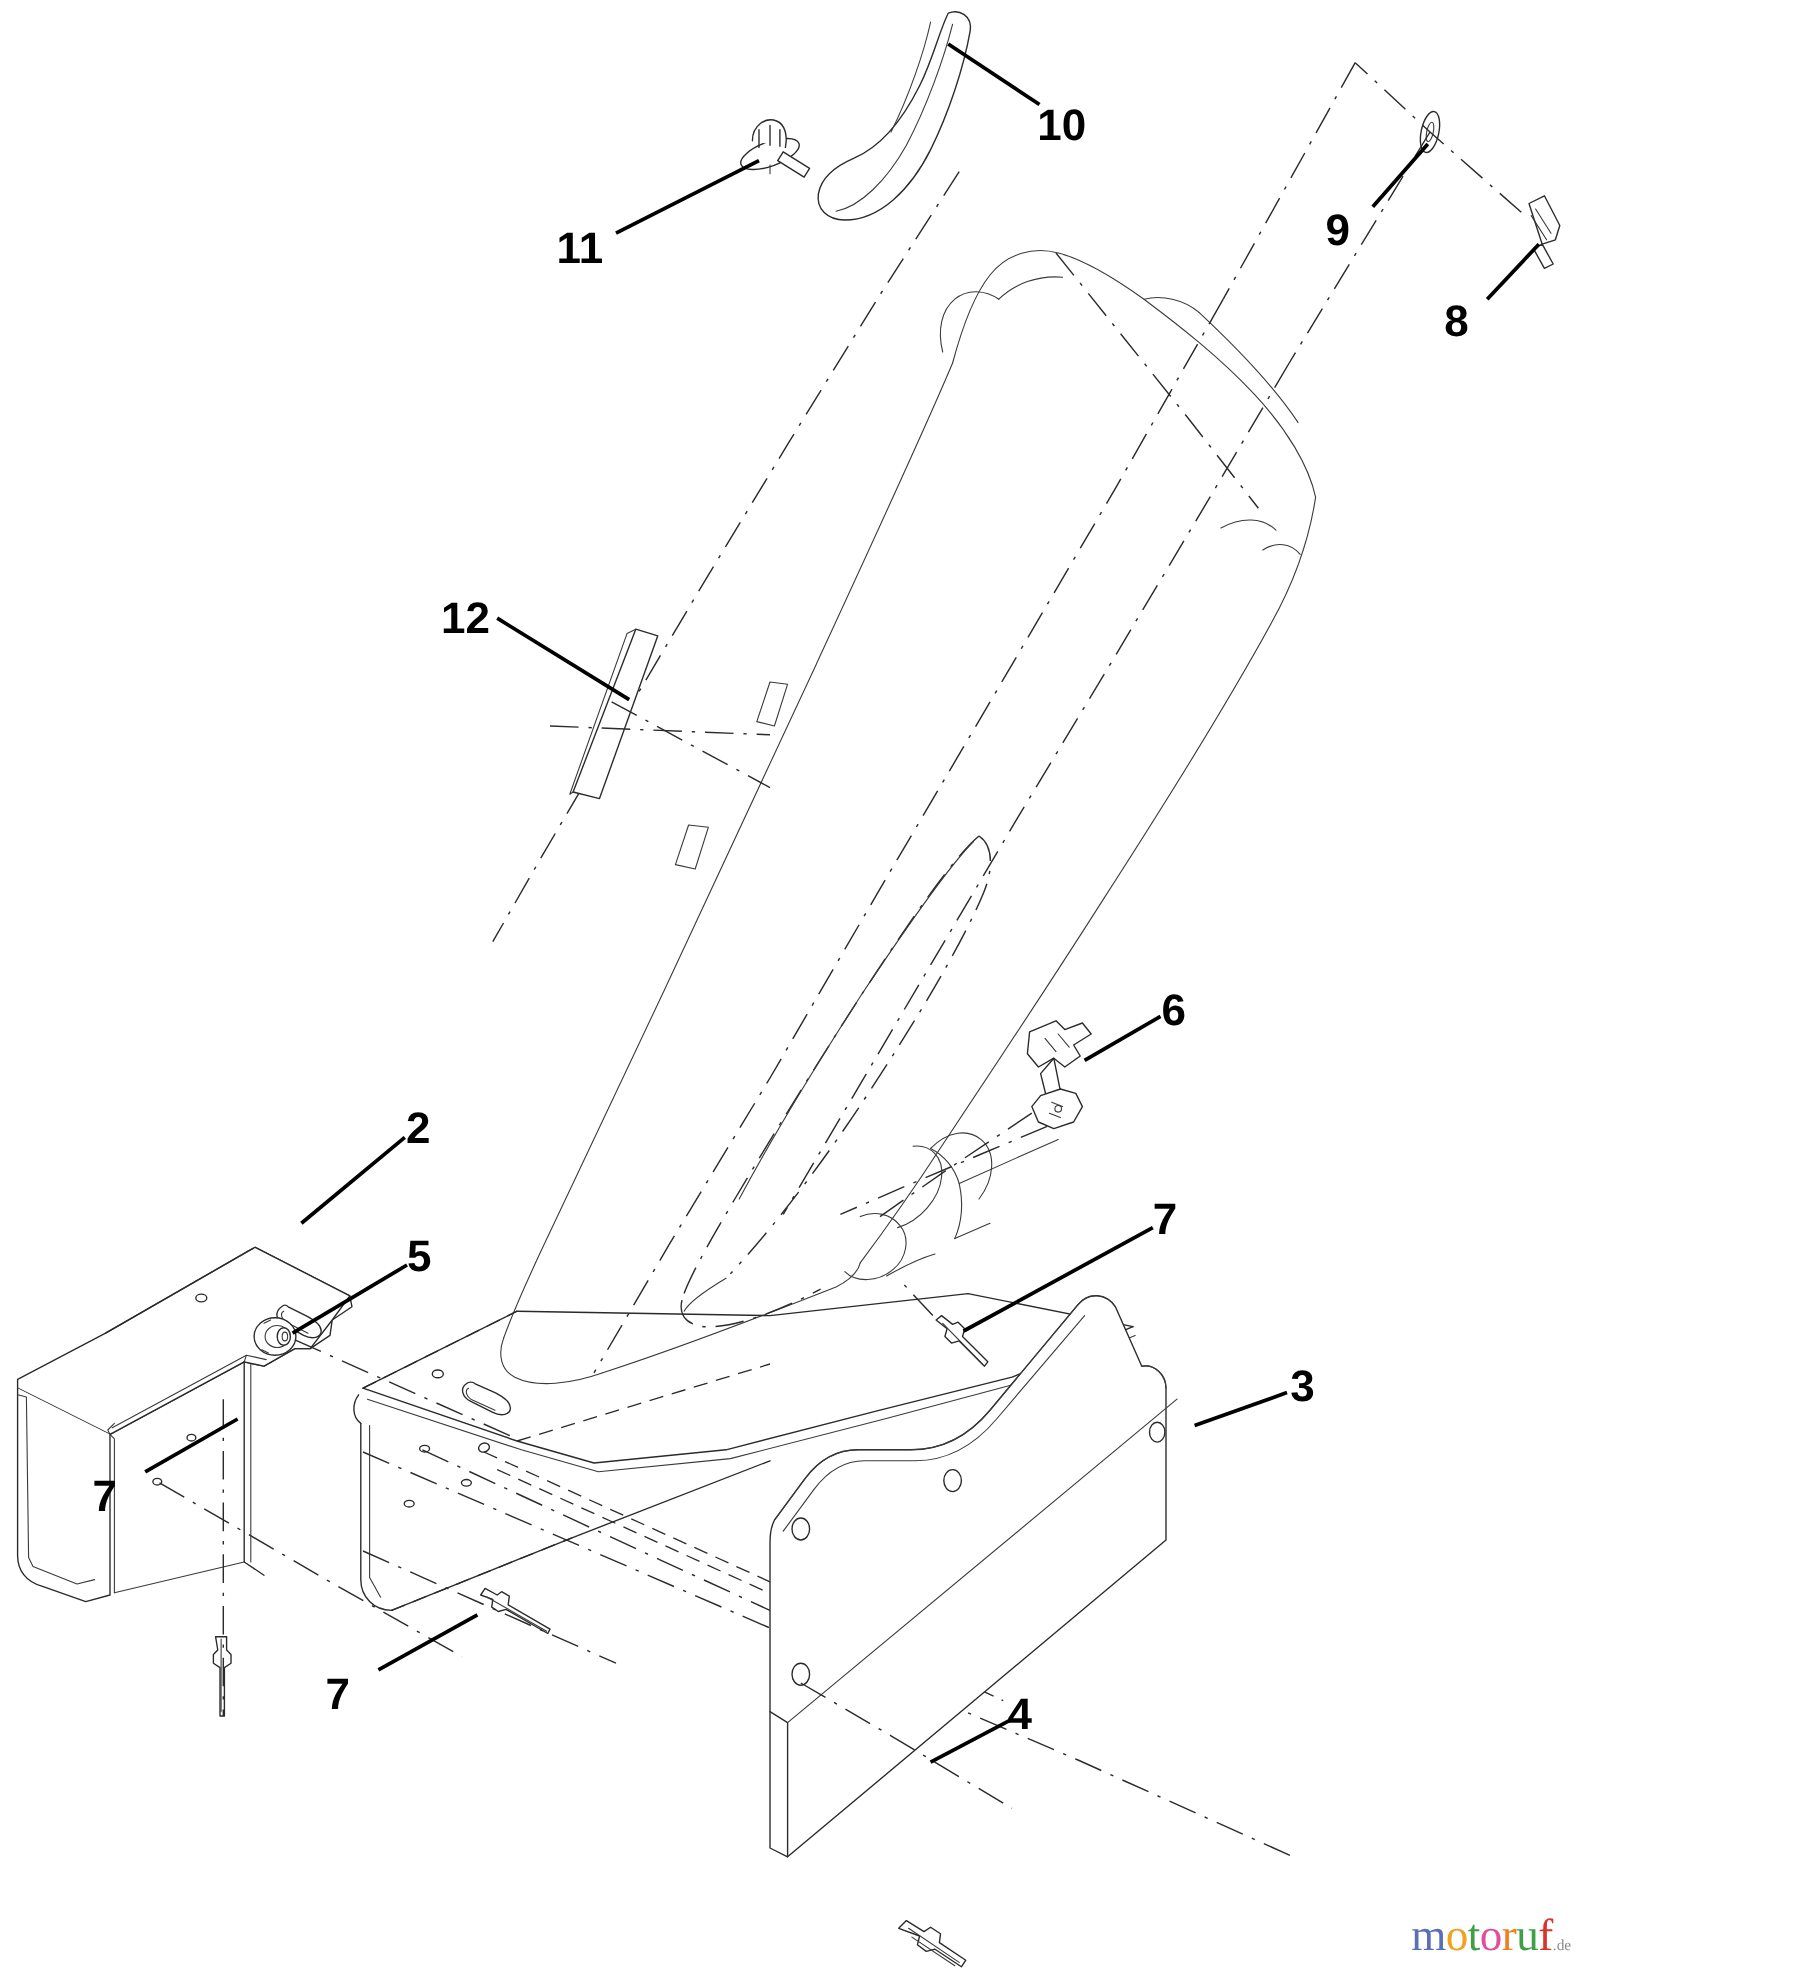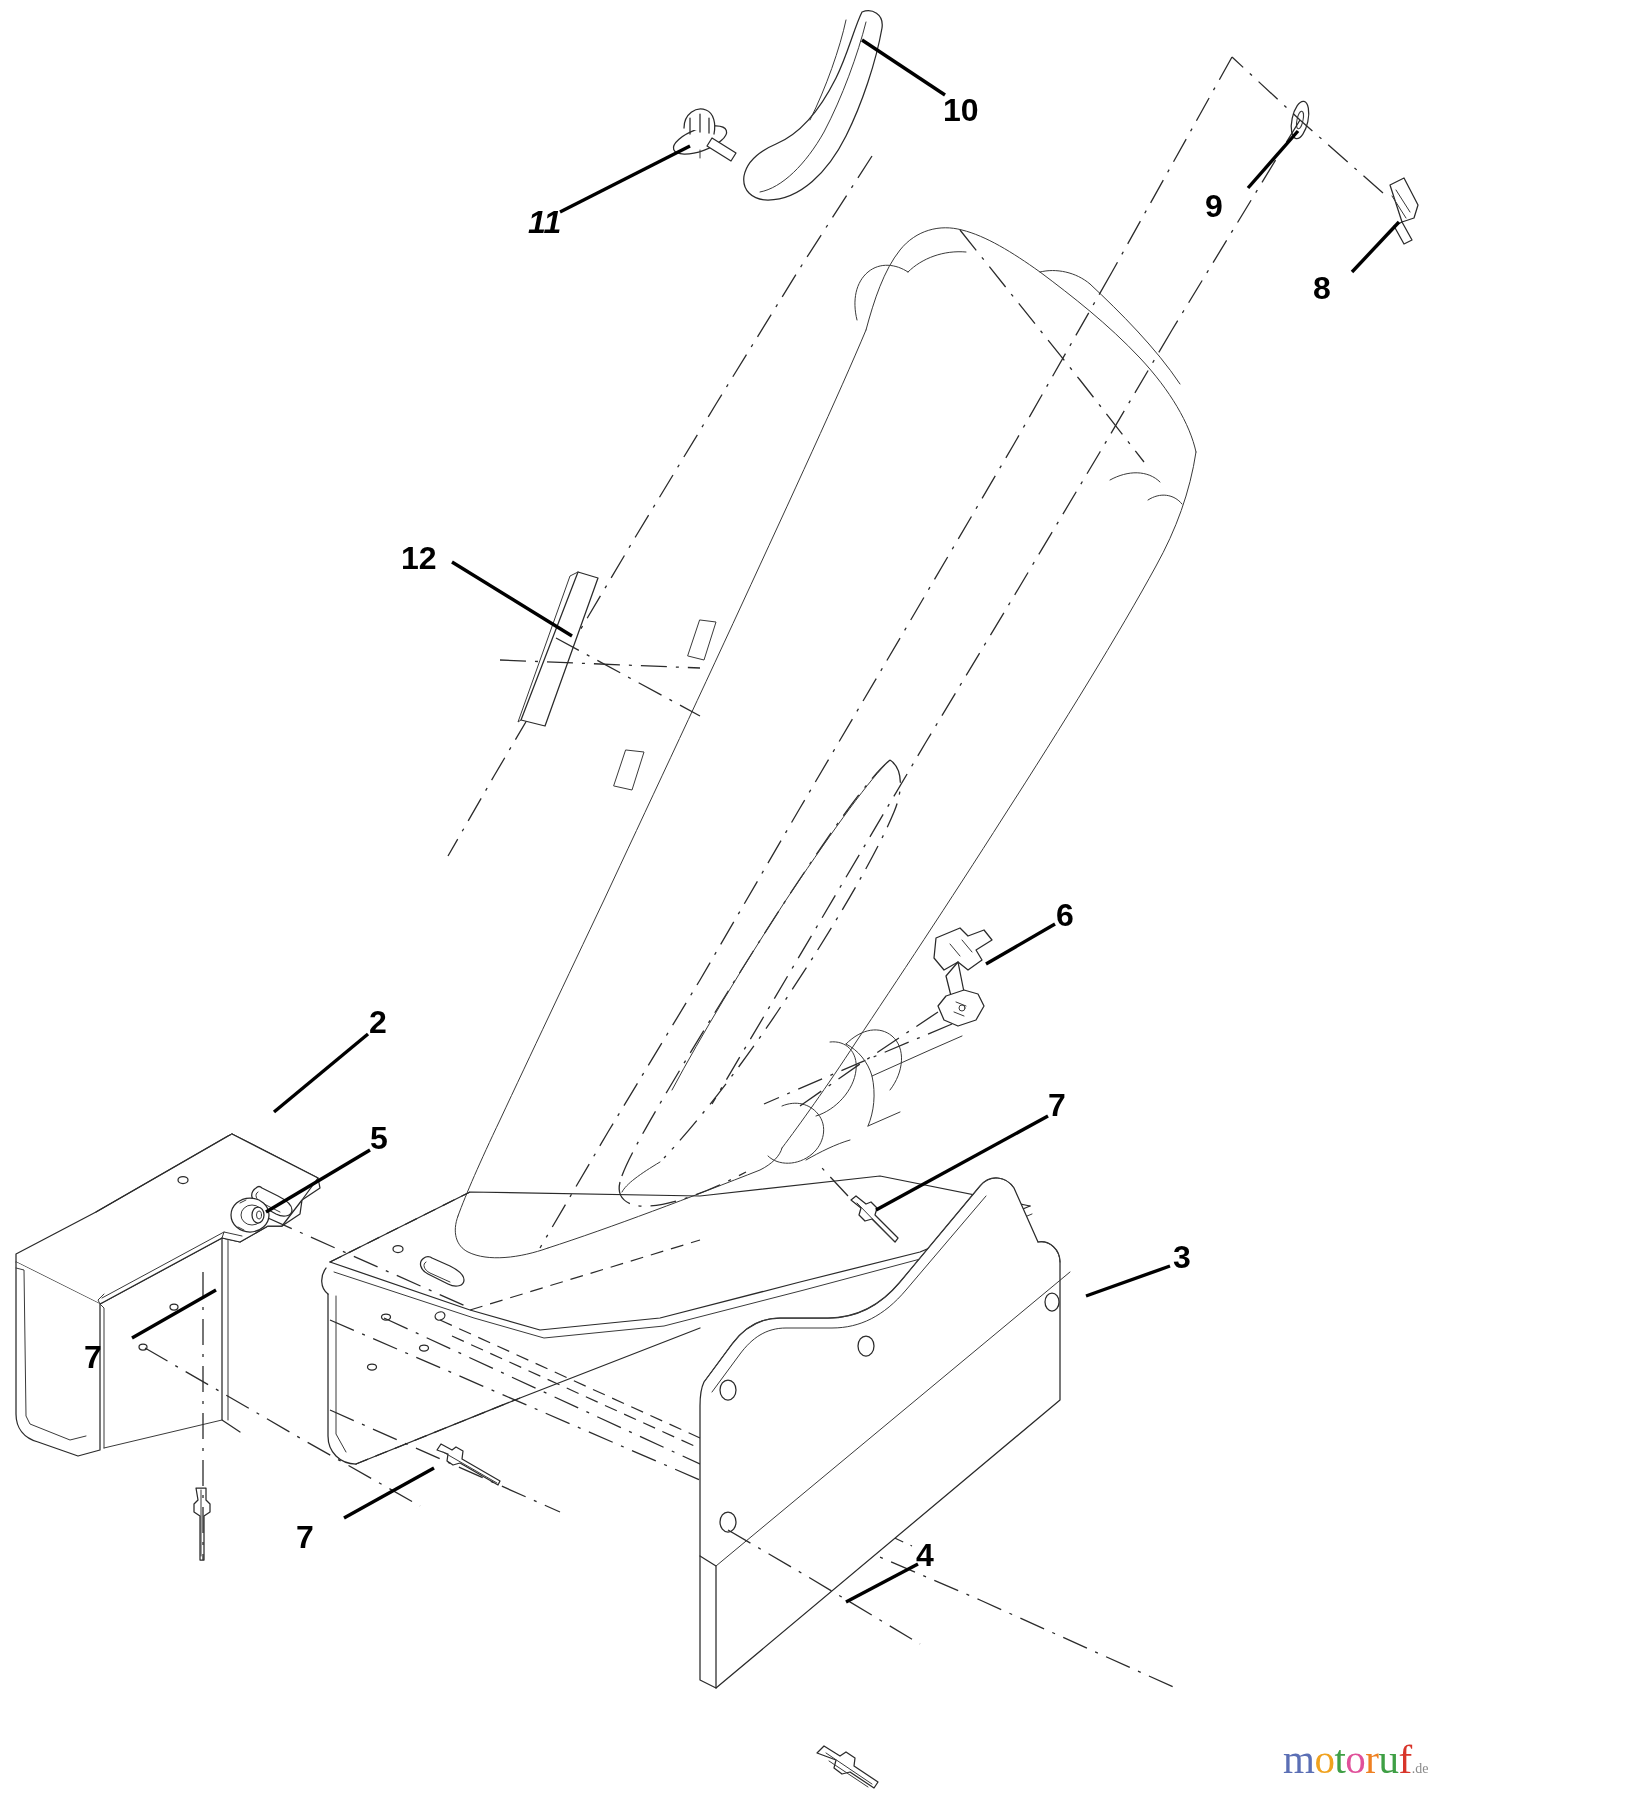--- a/index.html
+++ b/index.html
@@ -6,21 +6,21 @@
   body{
     font-family:"Liberation Sans", sans-serif;
     width:1647px;height:1800px;position:relative;overflow:hidden;
   }
   #stage{position:absolute;left:0;top:0;width:1647px;height:1800px;background:#fff;}
   #svgroot{position:absolute;left:0;top:0;width:1647px;height:1800px;}
 
   .callout{
     position:absolute;
     font-family:"Liberation Sans", sans-serif;
-    font-size:32px;
+    font-size:40px;
     font-weight:700;
     color:#000;
     letter-spacing:0px;
     line-height:1;
     white-space:nowrap;
     user-select:none;
   }
 
   
   #watermark{
@@ -302,21 +302,21 @@
       <line class="lead" x1="370" y1="1150" x2="266" y2="1212"></line>
       <line class="lead" x1="1048" y1="1116" x2="876" y2="1210"></line>
       <line class="lead" x1="1170" y1="1266" x2="1086" y2="1296"></line>
       <line class="lead" x1="132" y1="1338" x2="216" y2="1290"></line>
       <line class="lead" x1="344" y1="1518" x2="434" y2="1468"></line>
       <line class="lead" x1="918" y1="1564" x2="846" y2="1602"></line>
     </g>
   </svg>
 
   <div class="callout" style="left:943px;top:94px;">10</div>
-  <div class="callout" style="left:528px;top:206px;font-style:italic;">11</div>
+  <div class="callout" style="left:506px;top:206px;">11</div>
   <div class="callout" style="left:1205px;top:190px;">9</div>
   <div class="callout" style="left:1313px;top:272px;">8</div>
   <div class="callout" style="left:401px;top:542px;">12</div>
   <div class="callout" style="left:1056px;top:899px;">6</div>
   <div class="callout" style="left:369px;top:1006px;">2</div>
   <div class="callout" style="left:370px;top:1122px;">5</div>
   <div class="callout" style="left:1048px;top:1089px;">7</div>
   <div class="callout" style="left:1173px;top:1241px;">3</div>
   <div class="callout" style="left:84px;top:1341px;">7</div>
   <div class="callout" style="left:296px;top:1521px;">7</div>

